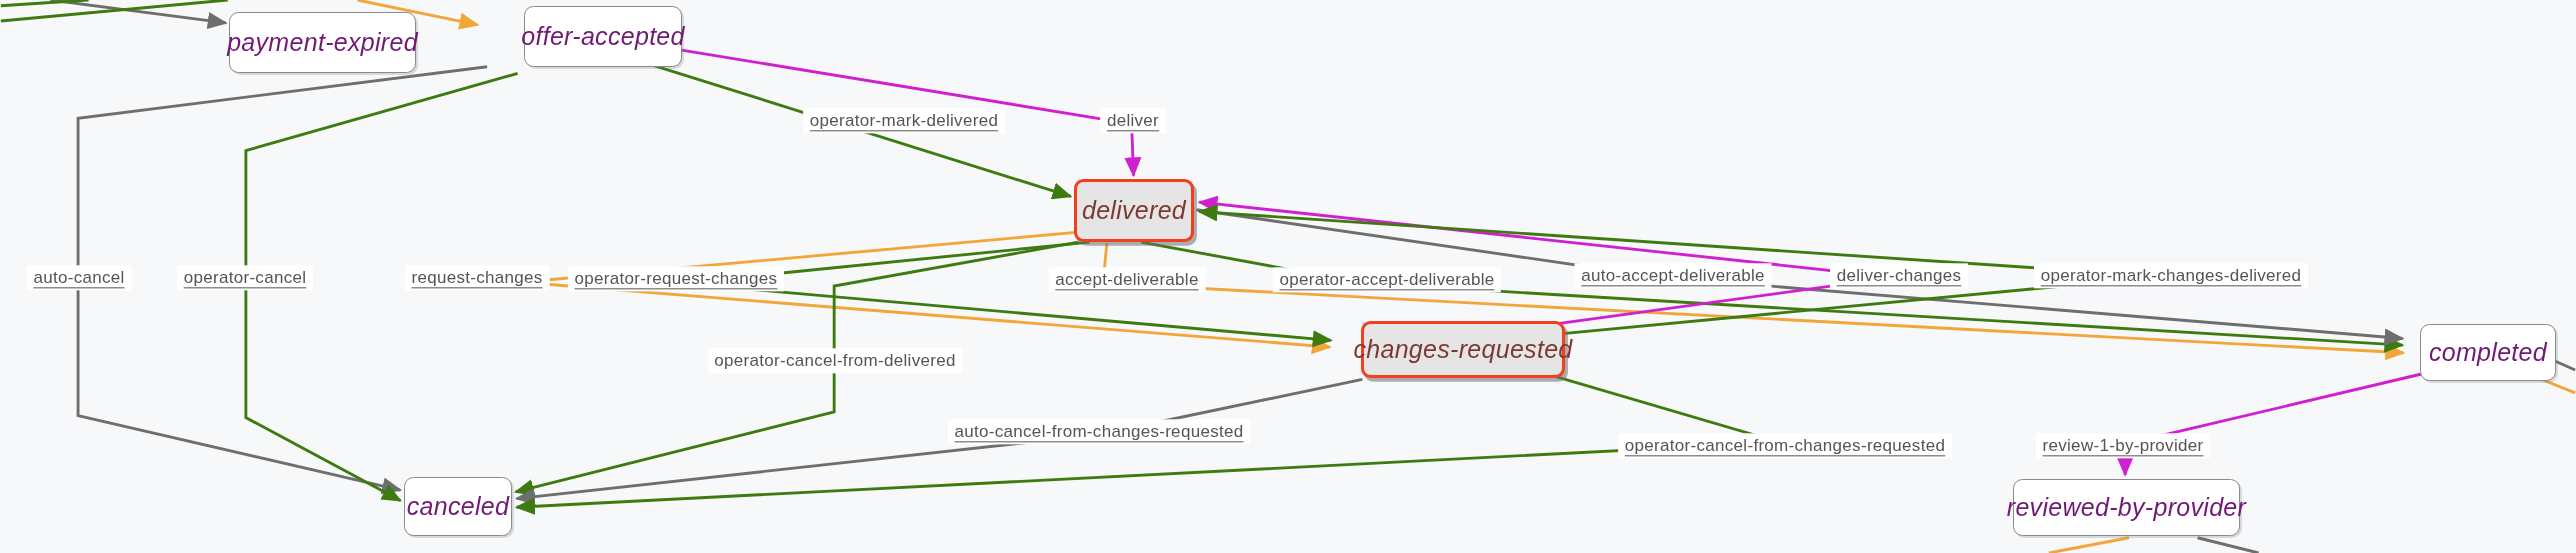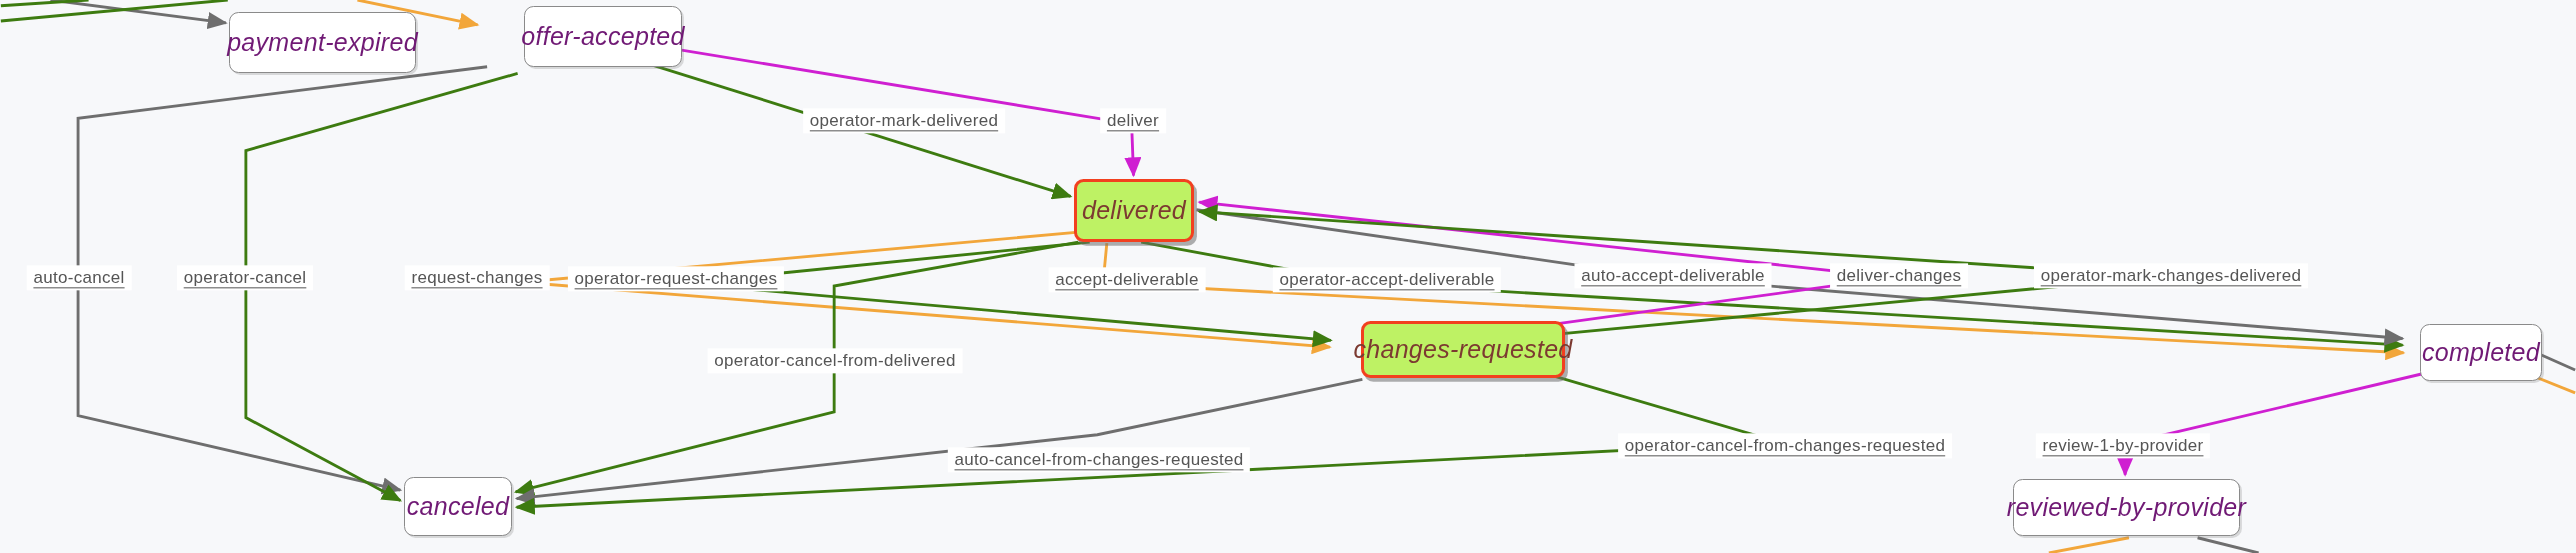--- a/index.html
+++ b/index.html
@@ -17,21 +17,21 @@
   }
   .edge-label.underlined{text-decoration:underline;text-underline-offset:3.8px;cursor:pointer;}
   .state-node{
     position:absolute;z-index:3;display:flex;align-items:center;justify-content:center;
     background:#ffffff;border:1.9px solid #8a8a8a;border-radius:9.5px;
     color:#701a75;font-style:italic;font-size:25px;letter-spacing:0.3px;
     white-space:nowrap;box-sizing:border-box;cursor:pointer;
     box-shadow:1.9px 1.9px 0 rgba(120,120,120,.25);
   }
   .state-node.highlighted{
-    border:3.8px solid #f2401f;background:#bef264;color:#7c3a31;
+    border:3.8px solid #f2401f;background:#e5e5e5;color:#7c3a31;
     box-shadow:2.9px 3.8px 0 rgba(110,110,110,.55);
   }
 </style>
 </head>
 <body>
 
 <div id="canvas">
   <svg id="edges-svg" width="2576" height="553" viewBox="0 0 2700 580" xmlns="http://www.w3.org/2000/svg">
       <defs>
         <marker id="arrow-gray" markerUnits="userSpaceOnUse" markerWidth="22" markerHeight="18" refX="19" refY="9" orient="auto">
@@ -77,27 +77,27 @@
       <div class="edge-label underlined" style="left: 904px; top: 121px;">operator-mark-delivered</div>
       <div class="edge-label underlined" style="left: 1133px; top: 121px;">deliver</div>
       <div class="edge-label underlined" style="left: 433px; top: 278px; margin-left: 44px;">request-changes</div>
       <div class="edge-label underlined" style="left: 676px; top: 279px;">operator-request-changes</div>
       <div class="edge-label" style="left: 835px; top: 361px;">operator-cancel-from-delivered</div>
       <div class="edge-label underlined" style="left: 1127px; top: 280px;">accept-deliverable</div>
       <div class="edge-label underlined" style="left: 1387px; top: 280px;">operator-accept-deliverable</div>
       <div class="edge-label underlined" style="left: 1673px; top: 276px;">auto-accept-deliverable</div>
       <div class="edge-label underlined" style="left: 1899px; top: 276px;">deliver-changes</div>
       <div class="edge-label underlined" style="left: 2171px; top: 276px;">operator-mark-changes-delivered</div>
-      <div class="edge-label underlined" style="left: 1099px; top: 432px; margin-top: 28px;">auto-cancel-from-changes-requested</div>
+      <div class="edge-label underlined" style="left: 1099px; top: 432px;">auto-cancel-from-changes-requested</div>
       <div class="edge-label underlined" style="left: 1785px; top: 446px;">operator-cancel-from-changes-requested</div>
       <div class="edge-label underlined" style="left: 2123px; top: 446px;">review-1-by-provider</div>
     </div>
   <div id="nodes-layer">
       <div class="state-node" style="left: 229px; top: 12.4px; width: 187px; height: 61px;">payment-expired</div>
       <div class="state-node" style="left: 483px; top: 6px; width: 158px; height: 61px; margin-left: 41px;">offer-accepted</div>
       <div class="state-node highlighted" style="left: 1074px; top: 179px; width: 120px; height: 63px;">delivered</div>
       <div class="state-node highlighted" style="left: 1334px; top: 321px; width: 204px; height: 57px; margin-left: 27px;">changes-requested</div>
       <div class="state-node" style="left: 404px; top: 477px; width: 108px; height: 59px;">canceled</div>
-      <div class="state-node" style="left: 2420px; top: 324px; width: 122px; height: 57px;">completed</div>
+      <div class="state-node" style="left: 2420px; top: 324px; width: 136px; height: 57px;">completed</div>
       <div class="state-node" style="left: 2013px; top: 479px; width: 227px; height: 57px;">reviewed-by-provider</div>
     </div>
 </div>
 
 
 </body></html>

